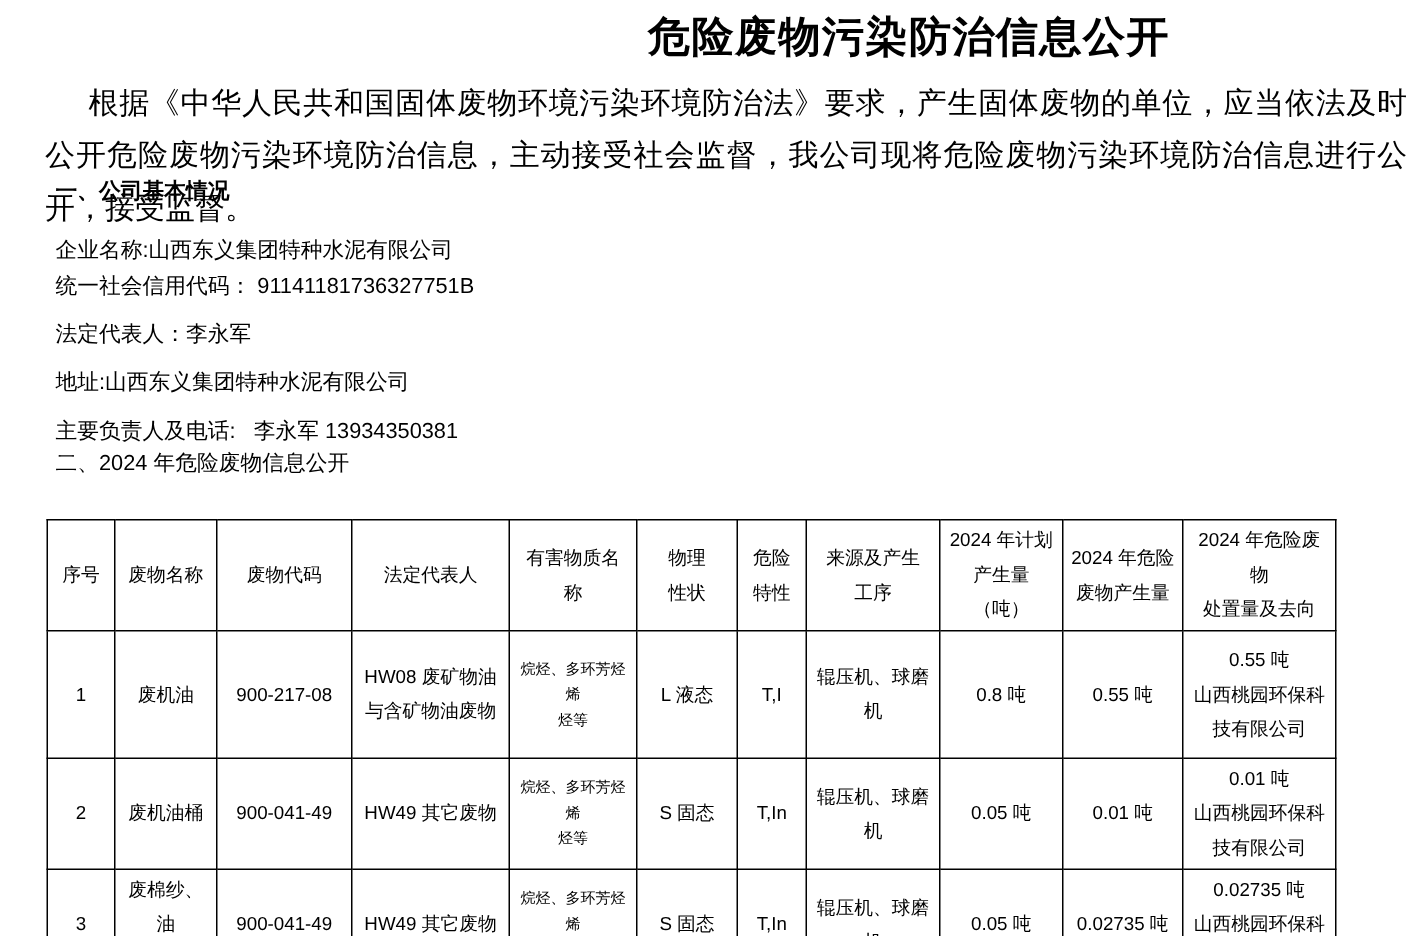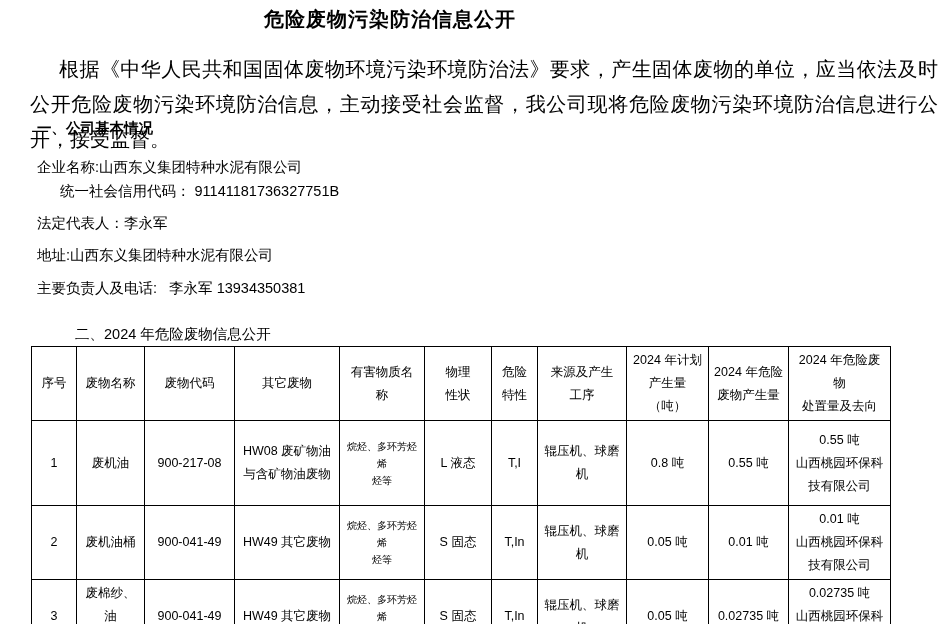--- a/index.html
+++ b/index.html
@@ -5,47 +5,47 @@
   * { margin: 0; padding: 0; box-sizing: border-box; }
   html, body { width: 945px; height: 624px; background: #ffffff; overflow: hidden; }
   body {
     font-family: "Liberation Sans", "DejaVu Sans", sans-serif;
     color: #000000;
     position: relative;
   }
   .doc-title {
     position: absolute;
     top: 6px; left: 0; width: 780px;
-    text-align: center;
-    font-size: 20px;
+    text-align: right;
+    font-size: 28px;
     font-weight: bold;
     letter-spacing: 1px;
   }
   .intro {
     position: absolute;
     top: 52px; left: 30px; width: 908px;
     font-size: 20px;
     line-height: 35px;
     text-indent: 29px;
     text-align: justify;
   }
   .line {
     position: absolute;
     left: 37px;
     font-size: 14.5px;
     line-height: 22px;
     white-space: pre;
   }
   #l-heading1   { top: 117px; font-weight: bold; }
   #l-name      { top: 156px; }
-  #l-code      { top: 180px; margin-left: 23px; }
+  #l-code      { top: 180px; }
   #l-legal     { top: 212px; text-align: right; }
   #l-addr      { top: 244px; }
   #l-contact   { top: 277px; }
-  #l-heading2  { top: 323px; margin-left: 38px; }
+  #l-heading2  { top: 298px; }
 
   table.waste {
     position: absolute;
     top: 346px; left: 31px;
     border-collapse: collapse;
     table-layout: fixed;
     width: 859px;
   }
   table.waste th, table.waste td {
     border: 1px solid #000000;
@@ -94,21 +94,21 @@
       <col style="width:89px">
       <col style="width:82px">
     <col style="width:80px">
       <col style="width:102px">
   </colgroup>
   <thead>
     <tr>
         <th>序号</th>
         <th>废物名称</th>
         <th>废物代码</th>
-        <th>其它废物</th>
+        <th>法定代表人</th>
         <th>有害物质名
 称</th>
         <th>物理
 性状</th>
         <th>危险
 特性</th>
         <th>来源及产生
 工序</th>
         <th>2024 年计划
 产生量（吨）</th>

